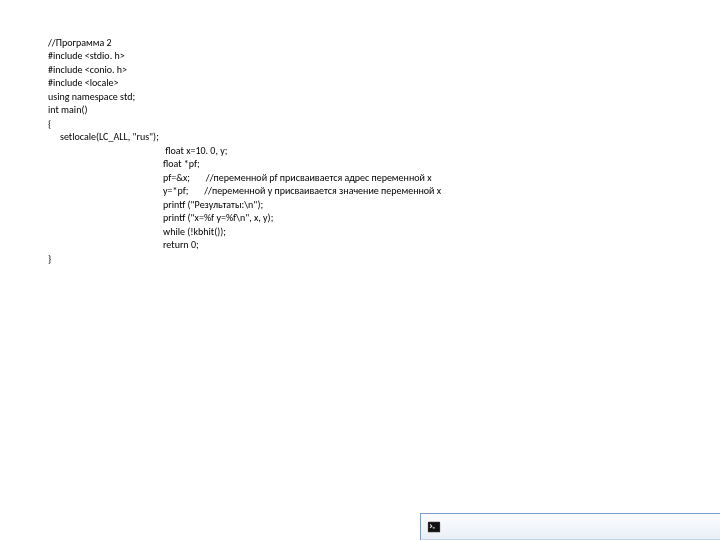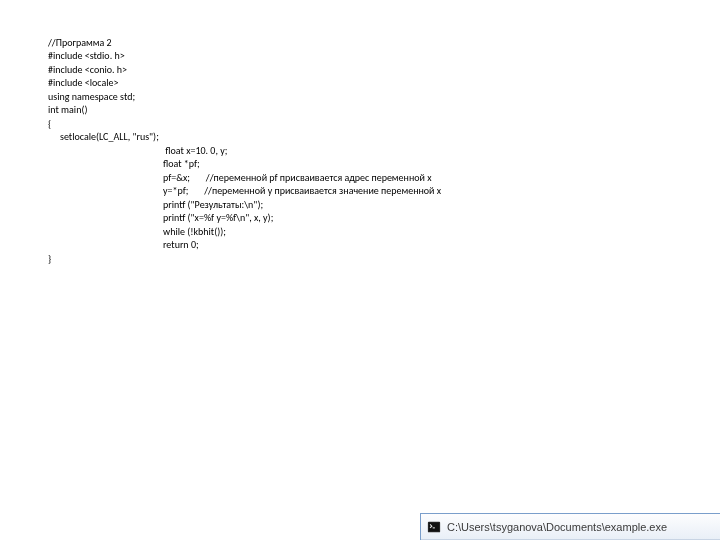--- a/index.html
+++ b/index.html
@@ -102,15 +102,14 @@
 <div class="console-window">
   <div class="titlebar">
     <span class="app-icon">
       <svg viewBox="0 0 16 16">
         <rect x="1" y="2" width="14" height="12" rx="1" fill="#2b2b2b"></rect>
         <rect x="2" y="3" width="12" height="10" fill="#111"></rect>
         <path d="M3.5 5 L5.5 7 L3.5 9" stroke="#e8e8e8" stroke-width="1.2" fill="none"></path>
         <line x1="6.5" y1="9" x2="9" y2="9" stroke="#e8e8e8" stroke-width="1.2"></line>
       </svg>
     </span>
-    <span class="titlebar-text">C:\Users\tsyganova\Documents\example.exe</span>
   </div>
 </div>
 
 </body></html>

